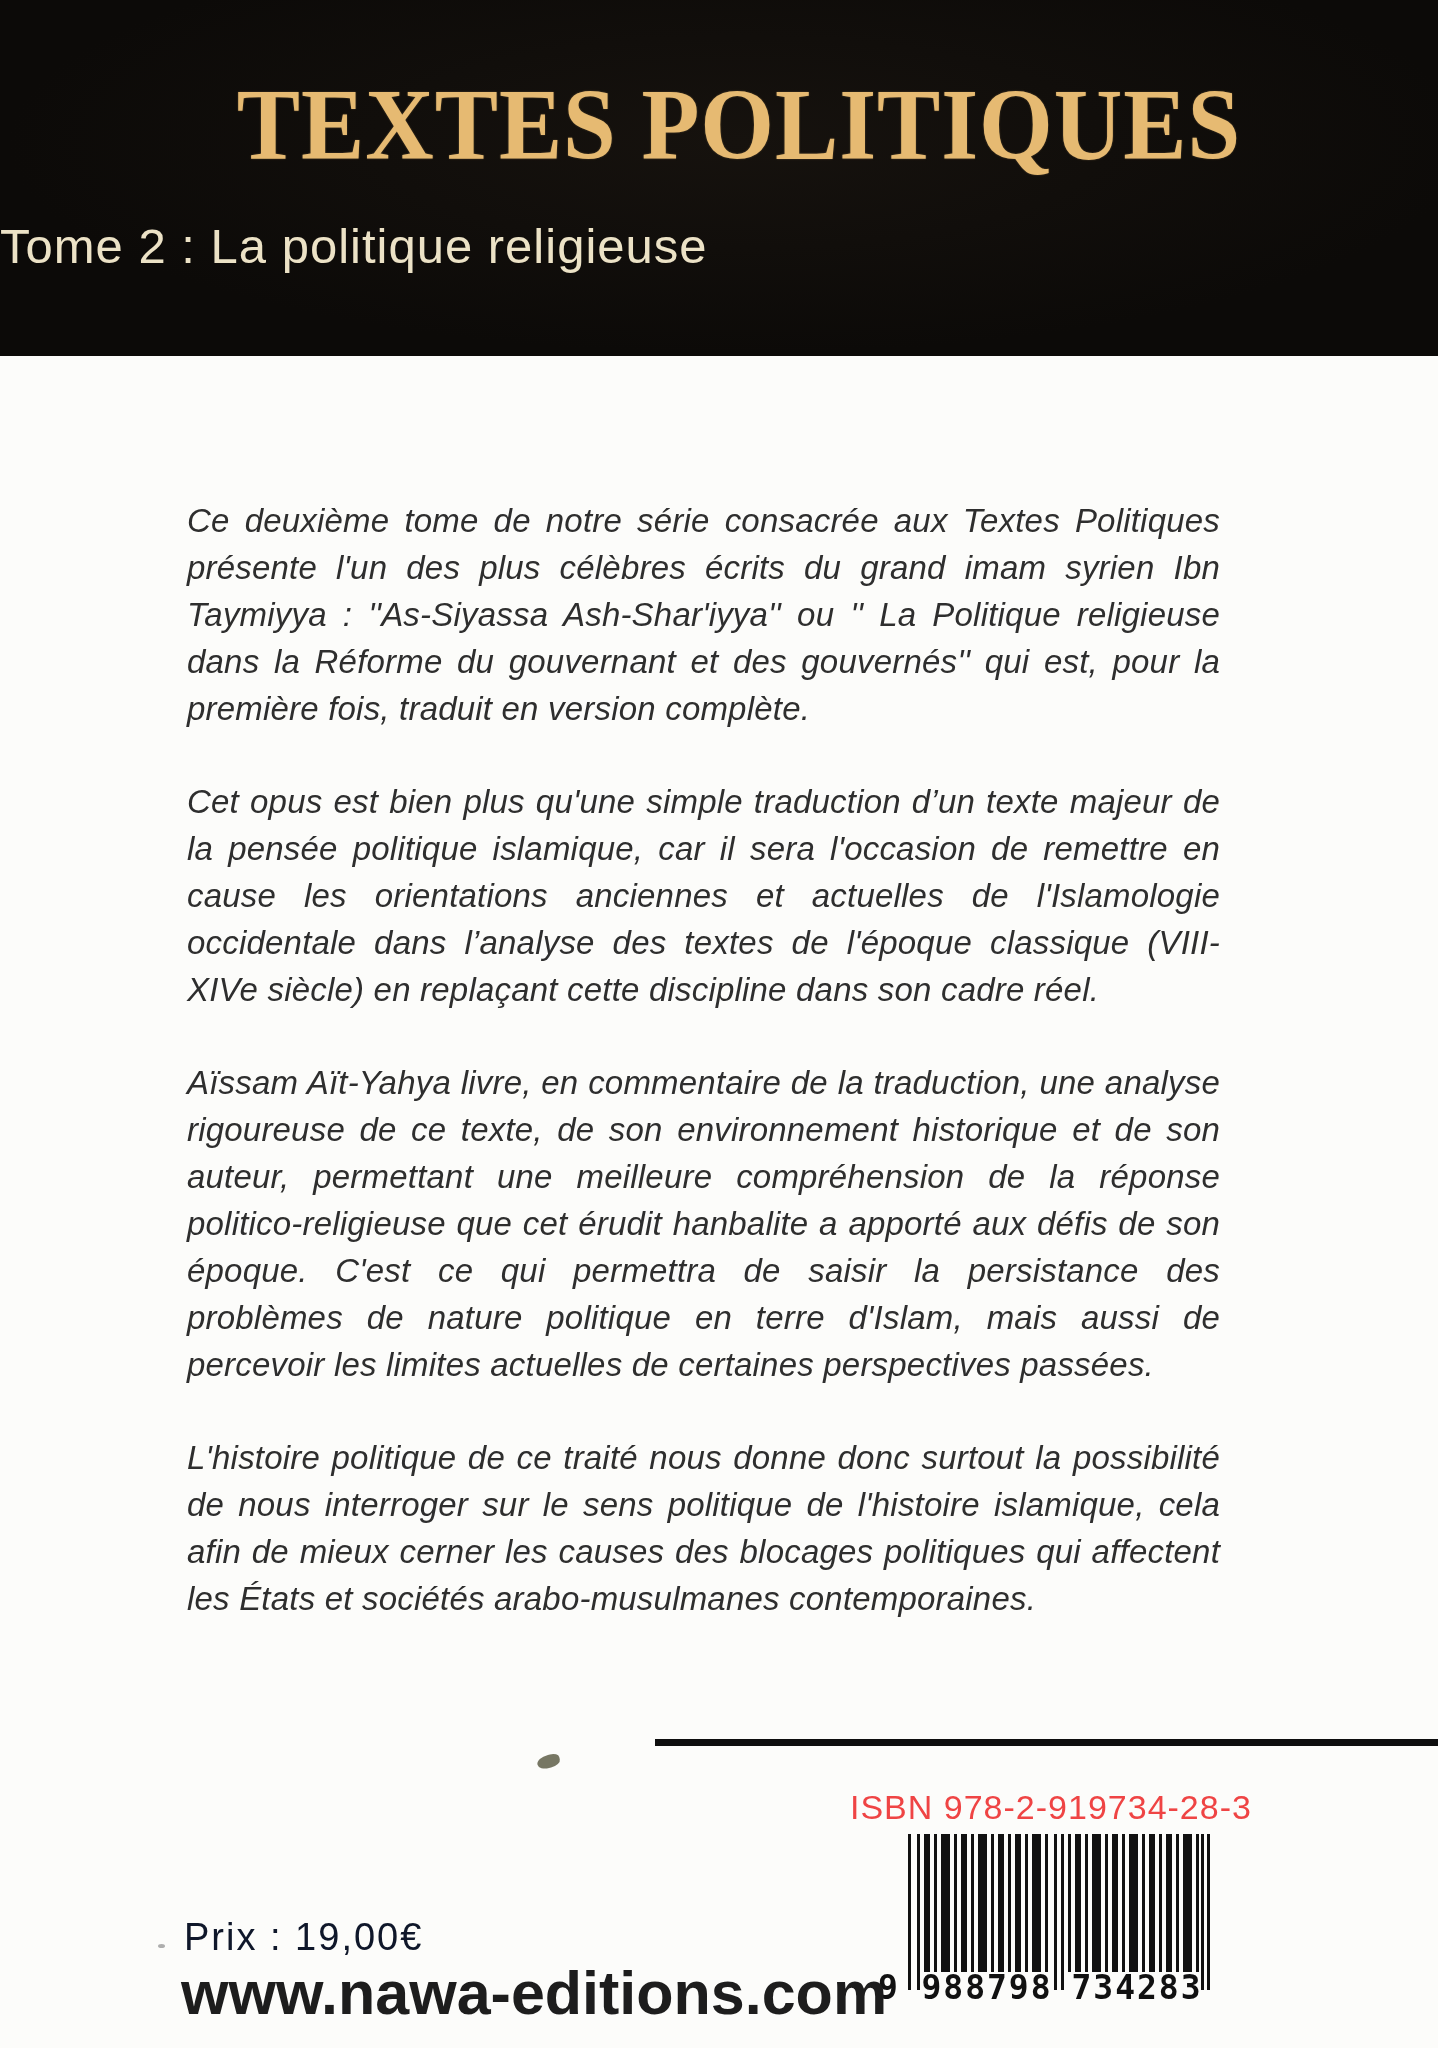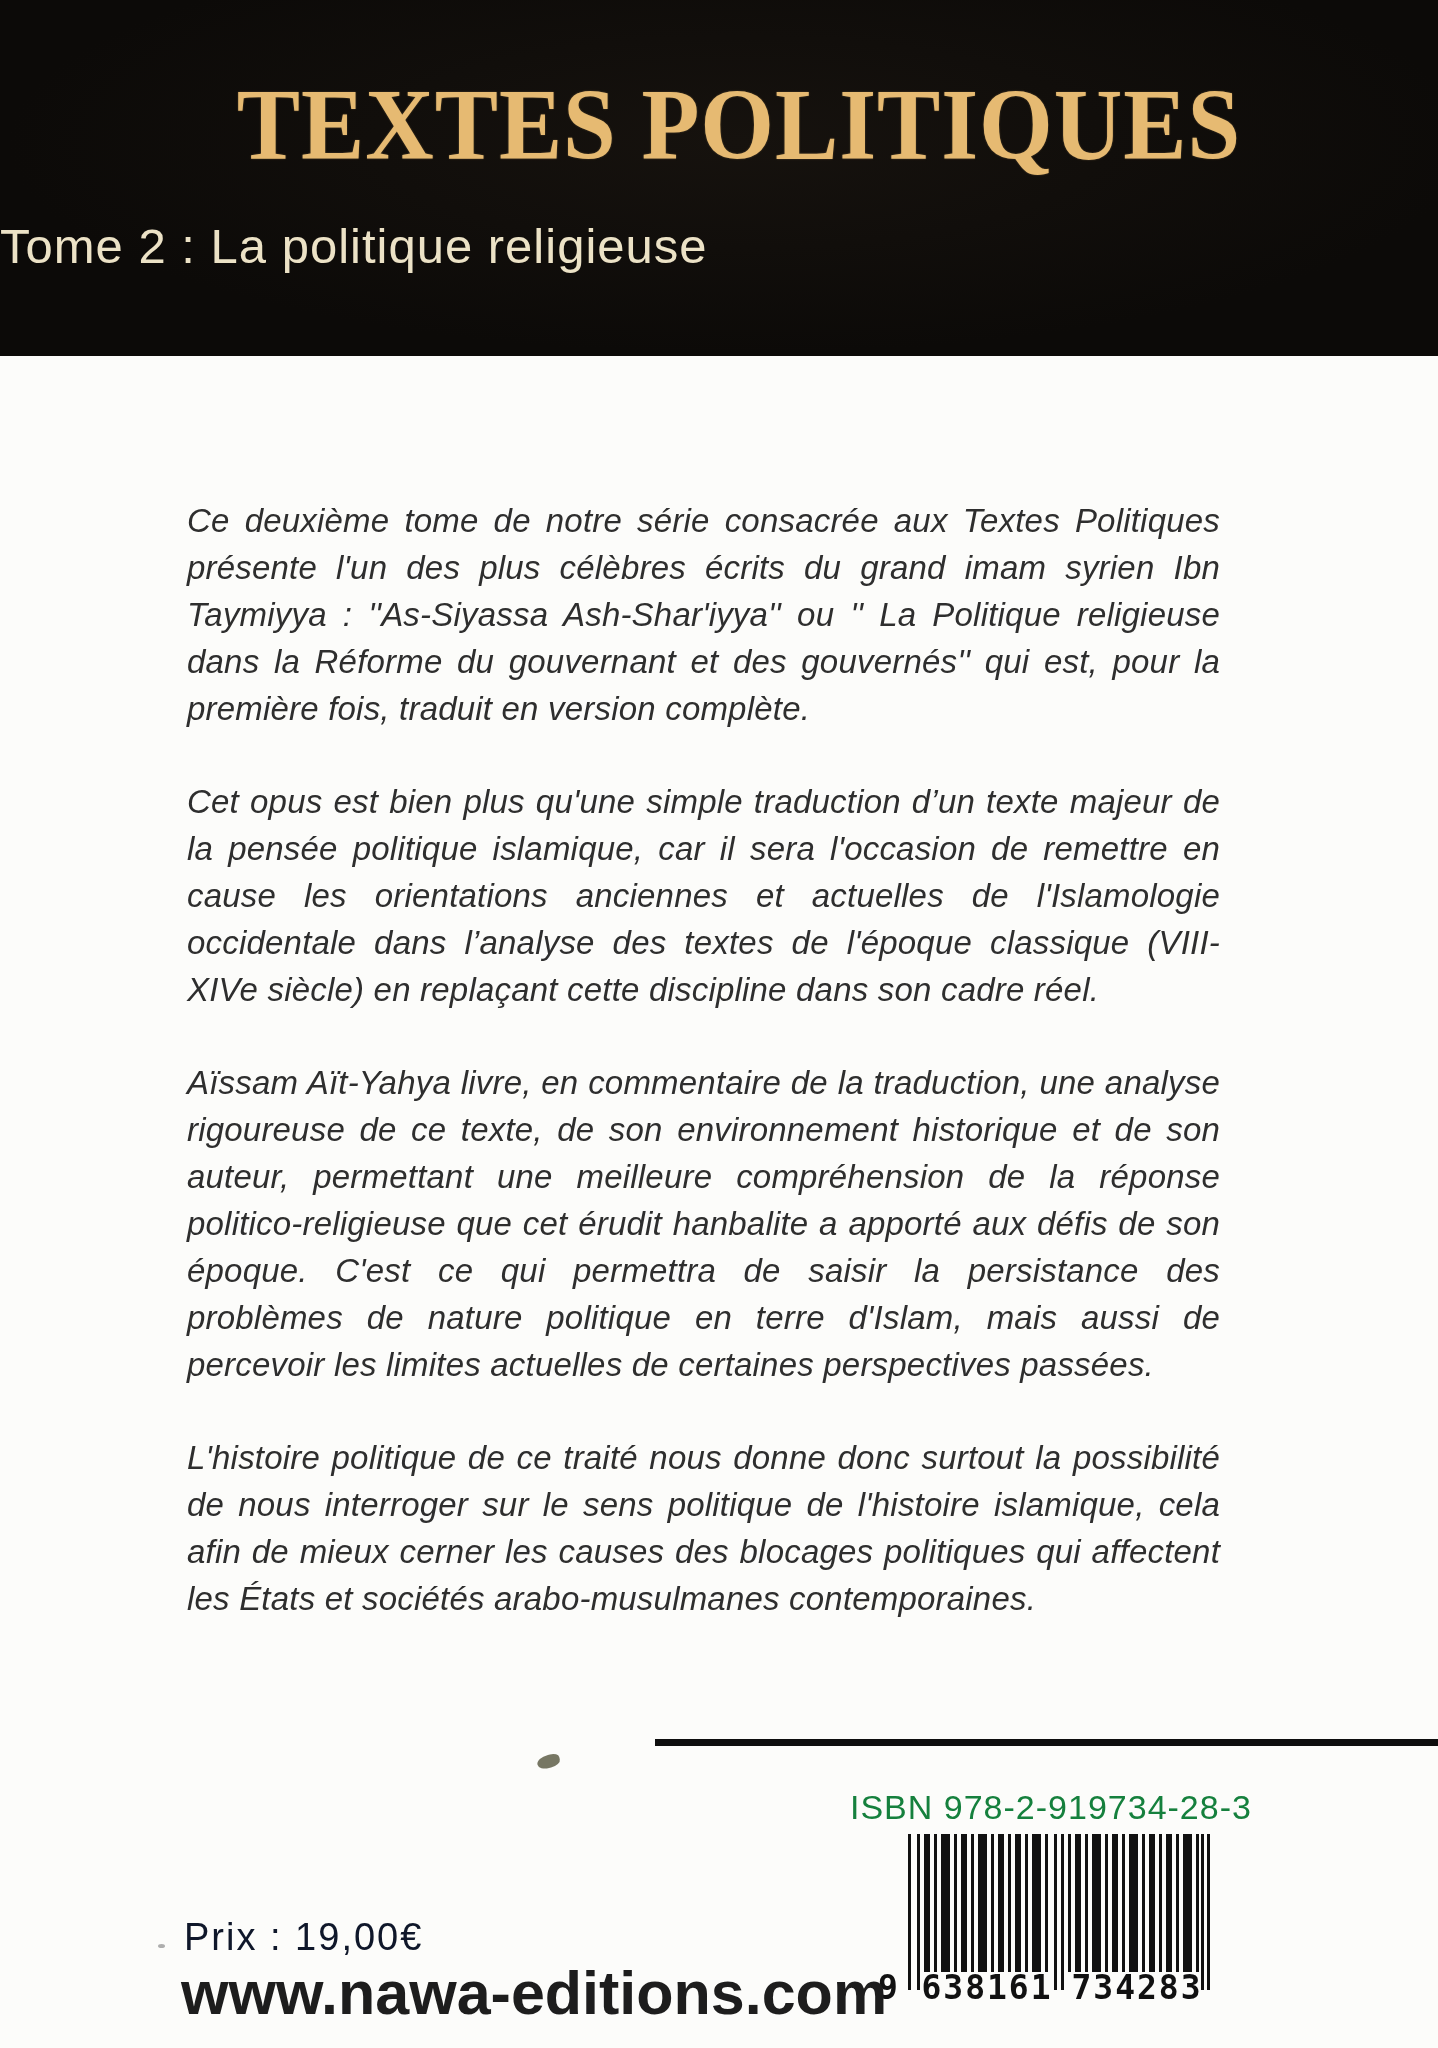--- a/index.html
+++ b/index.html
@@ -68,21 +68,21 @@
     background:#9a9a9a; border-radius:50%; opacity:.8;
   }
   .divider-line {
     position:absolute; left:655px; top:1739px; width:783px; height:7px;
     background:#0e0e0e;
   }
   .isbn-label {
     position:absolute; left:850px; top:1788px; width:392px;
     text-align:center;
     font-size:34px; font-weight:300; letter-spacing:1px;
-    color:#15803d; white-space:nowrap;
+    color:#ef4444; white-space:nowrap;
   }
   .barcode-bars {
     position:absolute; left:908px; top:1834px; width:302px; height:156px;
   }
   .barcode-digits {
     position:absolute; left:878px; top:1970px; width:334px;
     display:flex; align-items:flex-start;
     font-family:"DejaVu Sans Mono", monospace;
     font-weight:bold; font-size:33px; color:#111;
     line-height:36px;
@@ -167,21 +167,21 @@
     <rect x="241" y="0" width="6" height="138" fill="#111"></rect>
     <rect x="251" y="0" width="3" height="138" fill="#111"></rect>
     <rect x="258" y="0" width="6" height="138" fill="#111"></rect>
     <rect x="268" y="0" width="3" height="138" fill="#111"></rect>
     <rect x="275" y="0" width="9" height="138" fill="#111"></rect>
     <rect x="288" y="0" width="3" height="138" fill="#111"></rect>
   </svg>
 
   <div class="barcode-digits">
     <span class="d-left">9</span>
-    <span class="d-group">638161</span>
+    <span class="d-group">988798</span>
     <span class="d-group">734283</span>
   </div>
 
   <div class="price-label">Prix : 19,00€</div>
   <div class="website-label">www.nawa-editions.com</div>
 
   <div class="scan-edge"></div>
 
 </div>
 

